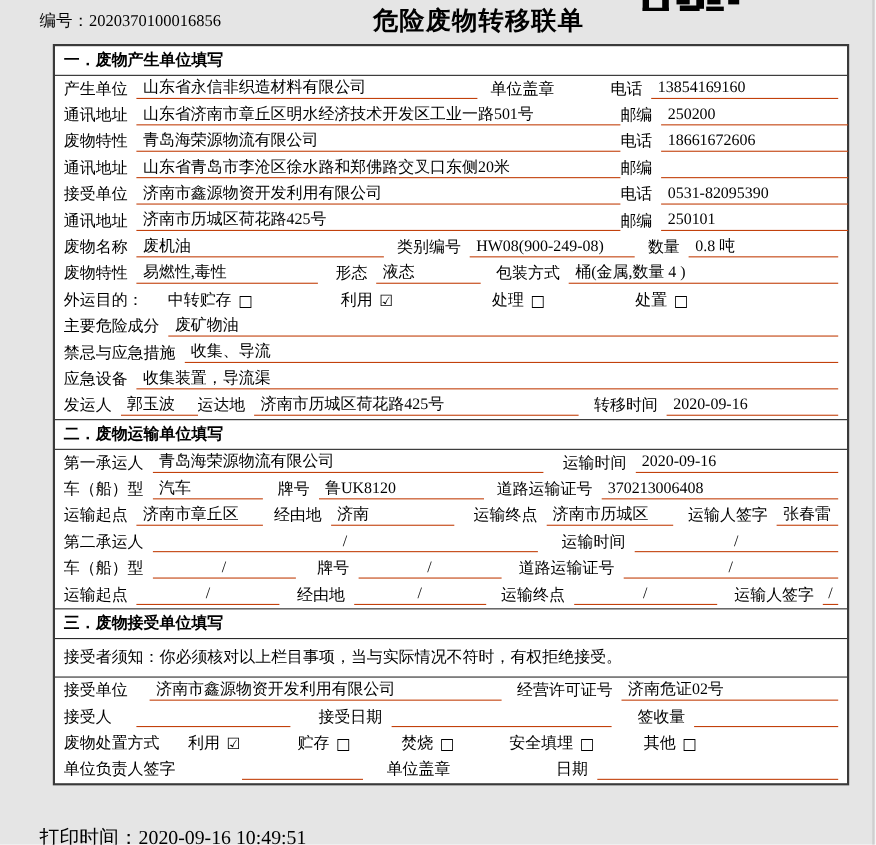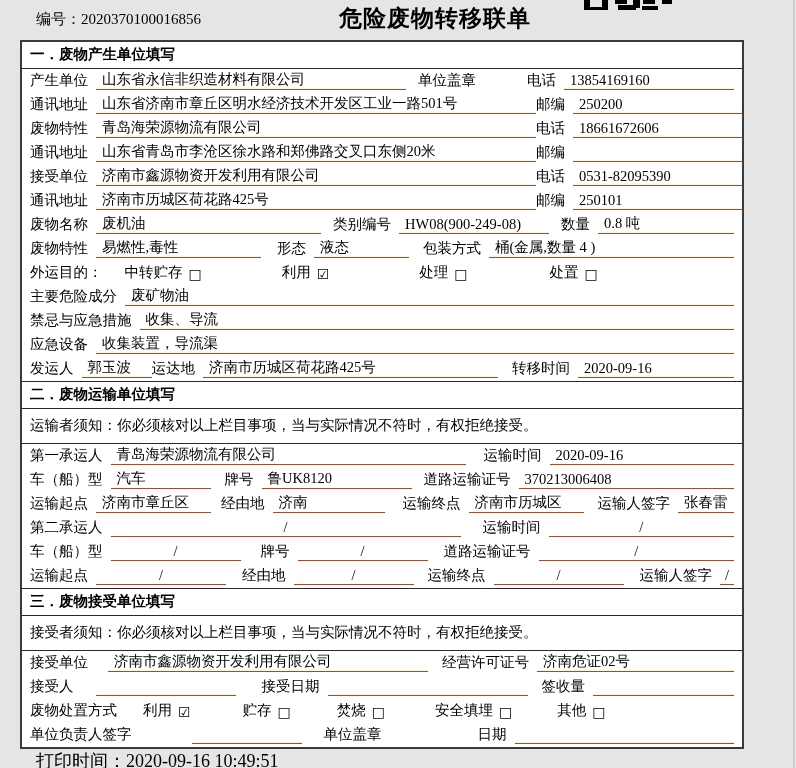--- a/index.html
+++ b/index.html
@@ -12,21 +12,21 @@
   .right-edge{position:absolute;right:1px;top:0;width:2px;height:768px;background:#cfcfcf;}
   .doc-number{position:absolute;left:36px;top:10px;font-size:15px;white-space:nowrap;}
   .doc-title{
     position:absolute;left:0;top:3px;width:100%;text-align:center;
     padding-left:74px;box-sizing:border-box;
     font-family:"Liberation Sans","DejaVu Sans",sans-serif;
     font-weight:bold;font-size:23px;letter-spacing:1px;white-space:nowrap;
   }
   .qr-frag{position:absolute;left:584px;top:0;}
   .form{
-    position:absolute;left:20px;top:40px;width:724px;box-sizing:border-box;
+    position:absolute;left:48px;top:40px;width:724px;box-sizing:border-box;
     border:2px solid #3a3a3a;background:#fff;
   }
   .sec-h{
     font-family:"Liberation Sans","DejaVu Sans",sans-serif;
     font-weight:bold;font-size:14.5px;
     padding:3px 8px 4px;border-bottom:1.6px solid #2a2a2a;white-space:nowrap;
   }
   .sec-h.mid{border-top:1.6px solid #2a2a2a;}
   .notice{font-size:14.5px;padding:7px 8px 8px;border-bottom:1.6px solid #2a2a2a;white-space:nowrap;}
   .row{
@@ -163,21 +163,20 @@
     <div class="row">
       <span class="lbl">发运人</span>
       <span class="val" style="width:70px">郭玉波</span>
       <span class="lbl" style="">运达地</span>
       <span class="val" style="width:295px">济南市历城区荷花路425号</span>
       <span class="lbl" style="margin-left:14px">转移时间</span>
       <span class="val grow">2020-09-16</span>
     </div>
 
     <div class="sec-h mid">二．废物运输单位填写</div>
-    <div class="notice">运输者须知：你必须核对以上栏目事项，当与实际情况不符时，有权拒绝接受。</div>
 
     <div class="row">
       <span class="lbl">第一承运人</span>
       <span class="val" style="width:355px">青岛海荣源物流有限公司</span>
       <span class="lbl" style="margin-left:18px">运输时间</span>
       <span class="val grow">2020-09-16</span>
     </div>
 
     <div class="row">
       <span class="lbl">车（船）型</span>
@@ -234,21 +233,21 @@
       <span class="val" style="width:320px;margin-left:12px">济南市鑫源物资开发利用有限公司</span>
       <span class="lbl" style="margin-left:14px">经营许可证号</span>
       <span class="val grow">济南危证02号</span>
     </div>
 
     <div class="row">
       <span class="lbl">接受人</span>
       <span class="val" style="width:140px;margin-left:14px"></span>
       <span class="lbl" style="margin-left:26px">接受日期</span>
       <span class="val" style="width:200px"></span>
-      <span class="lbl" style="margin-left:14px">签收量</span>
+      <span class="lbl" style="margin-left:24px">签收量</span>
       <span class="val grow"></span>
     </div>
 
     <div class="row">
       <span class="lbl">废物处置方式</span>
       <span class="opt" style="margin-left:18px">利用</span>
       <span class="box">☑</span>
       <span class="opt" style="margin-left:52px">贮存</span>
       <span class="box">□</span>
       <span class="opt" style="margin-left:46px">焚烧</span>

